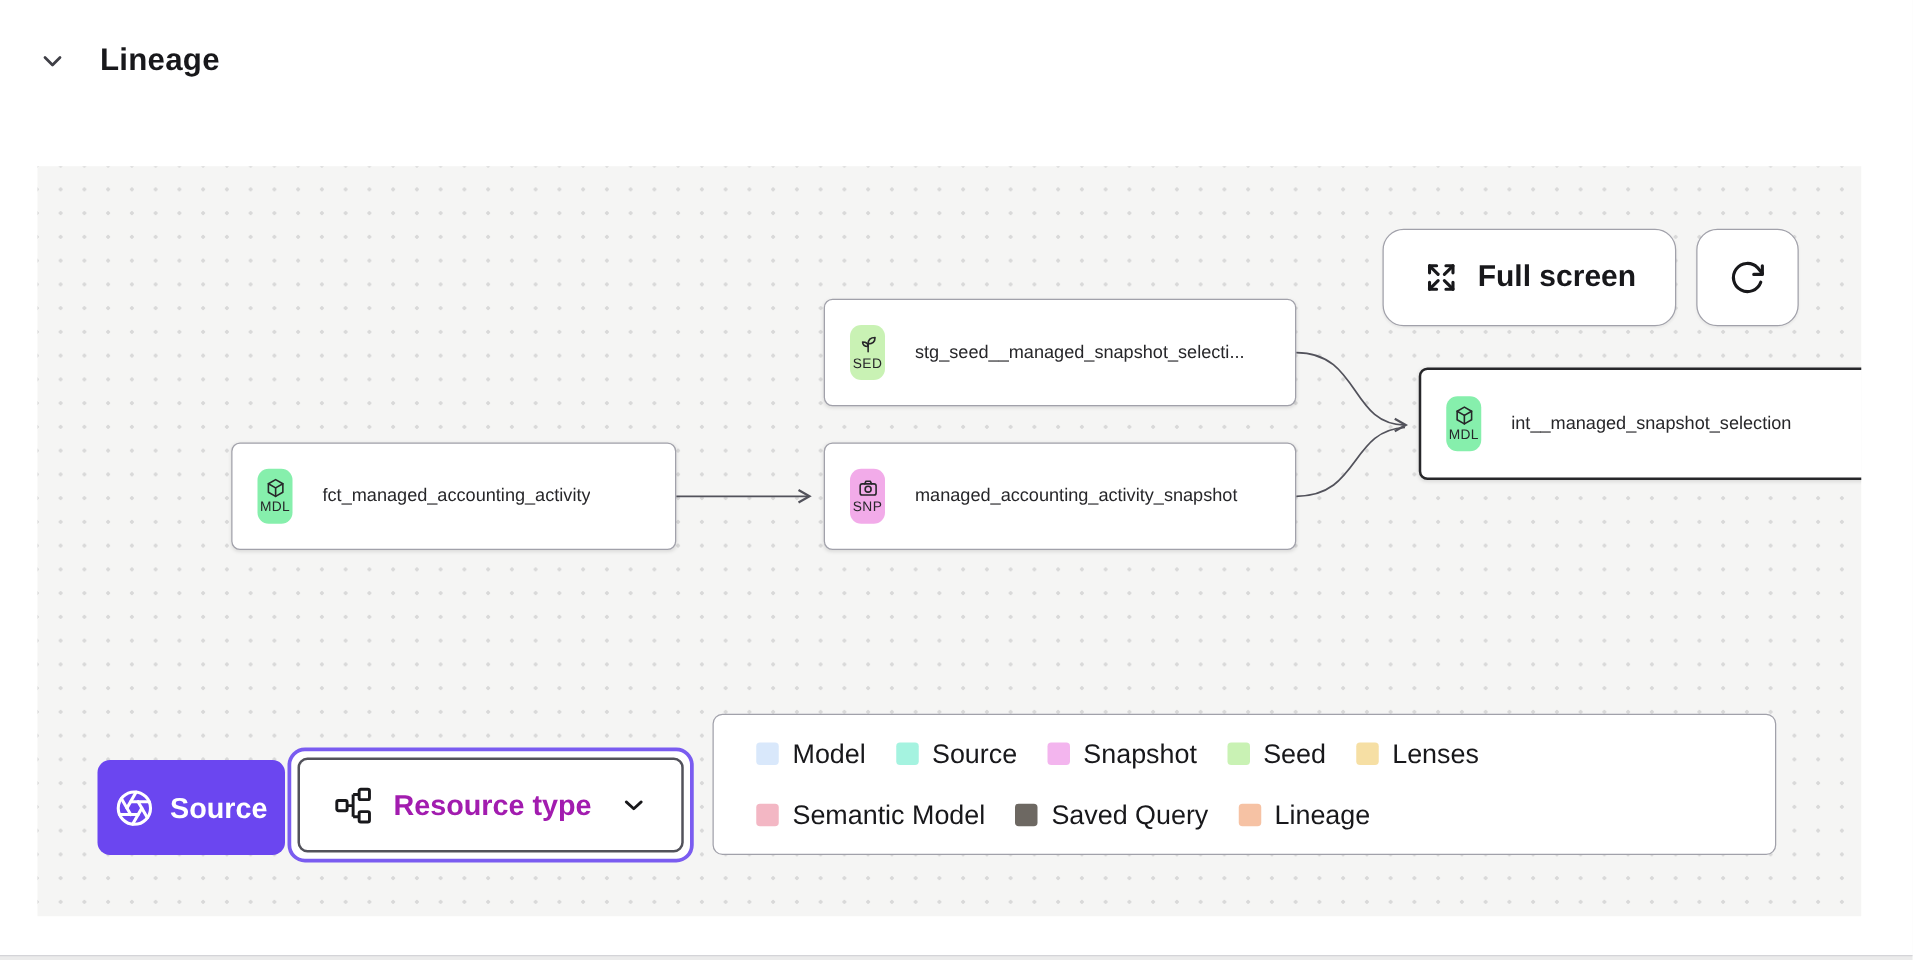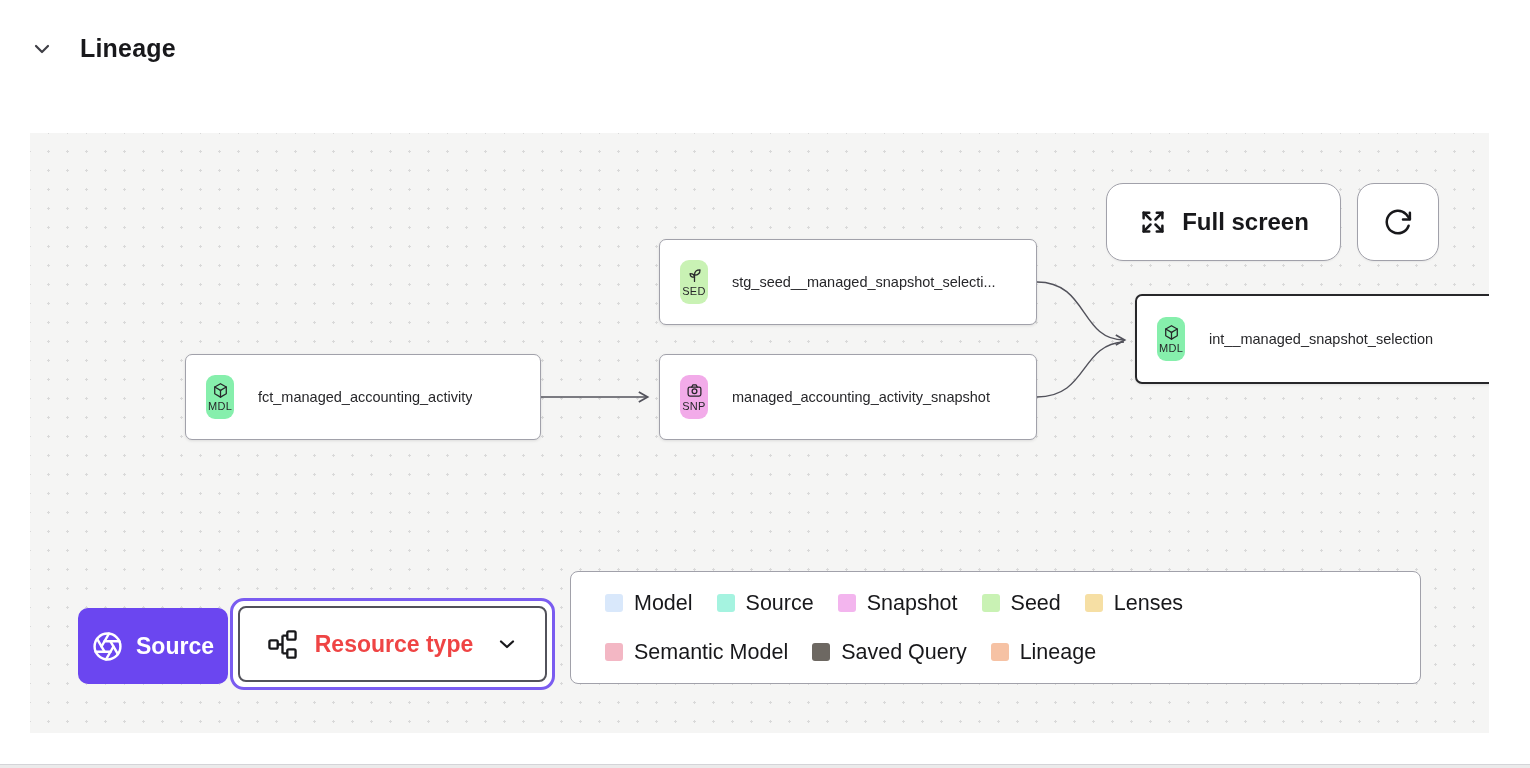--- a/index.html
+++ b/index.html
@@ -63,21 +63,21 @@
     background:#6b46f0; border:none; border-radius:10px; display:flex; align-items:center;
     justify-content:center; gap:13px; cursor:pointer; }
   .lenses-btn svg { width:31px; height:31px; color:#ffffff; }
   .lenses-btn span { font-size:23px; font-weight:600; color:#ffffff; }
 
   .resource-ring { position:absolute; left:200px; top:465px; width:325px; height:92px;
     background:#ffffff; border:3px solid #7a5cf0; border-radius:14px; padding:5px; cursor:pointer; }
   .resource-btn { width:100%; height:100%; background:#ffffff; border:2px solid #52525b;
     border-radius:8px; display:flex; align-items:center; justify-content:center; gap:16px; }
   .resource-btn svg.res-icon { width:33px; height:33px; color:#18181b; }
-  .resource-btn span { font-size:23px; font-weight:600; color:#ef4444; }
+  .resource-btn span { font-size:23px; font-weight:600; color:#a21caf; }
   .resource-btn svg.chev { width:24px; height:24px; color:#18181b; margin-left:6px; }
 
   .bottom-divider { position:absolute; left:0; top:764px; width:1530px; height:4px;
     background:#ebebeb; border-top:1px solid #d4d4d8; }
 </style>
 </head>
 <body>
 
 <div class="section-header">
   <svg class="collapse-chevron" viewBox="0 0 24 24" fill="none" stroke="currentColor" stroke-width="2.2" stroke-linecap="round" stroke-linejoin="round">

